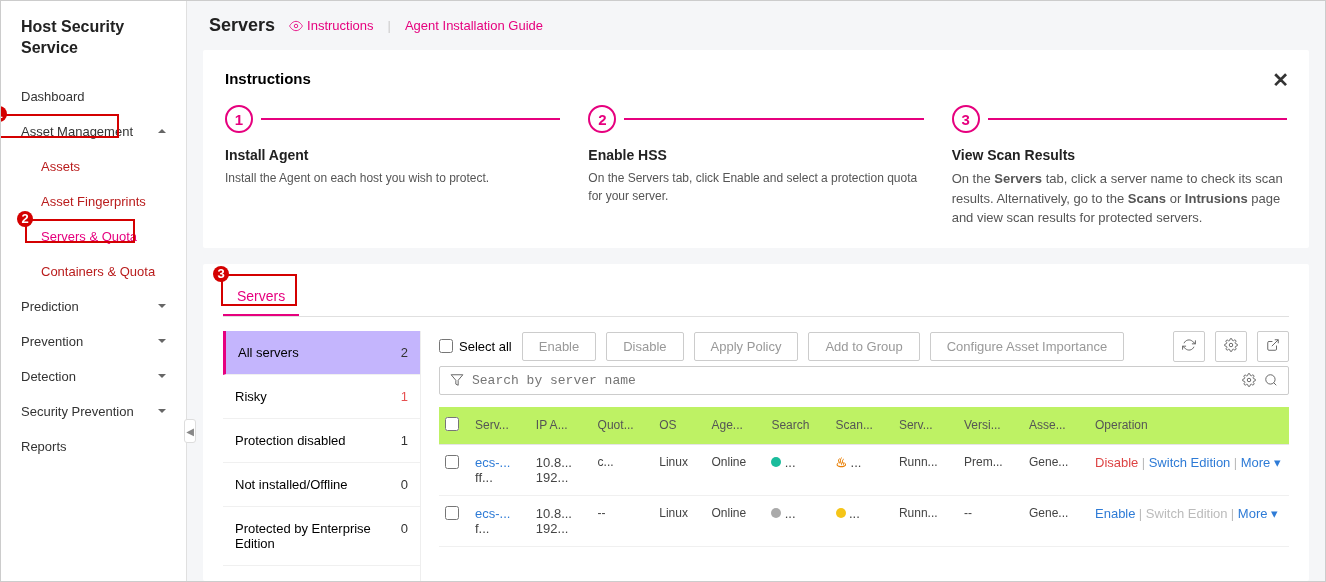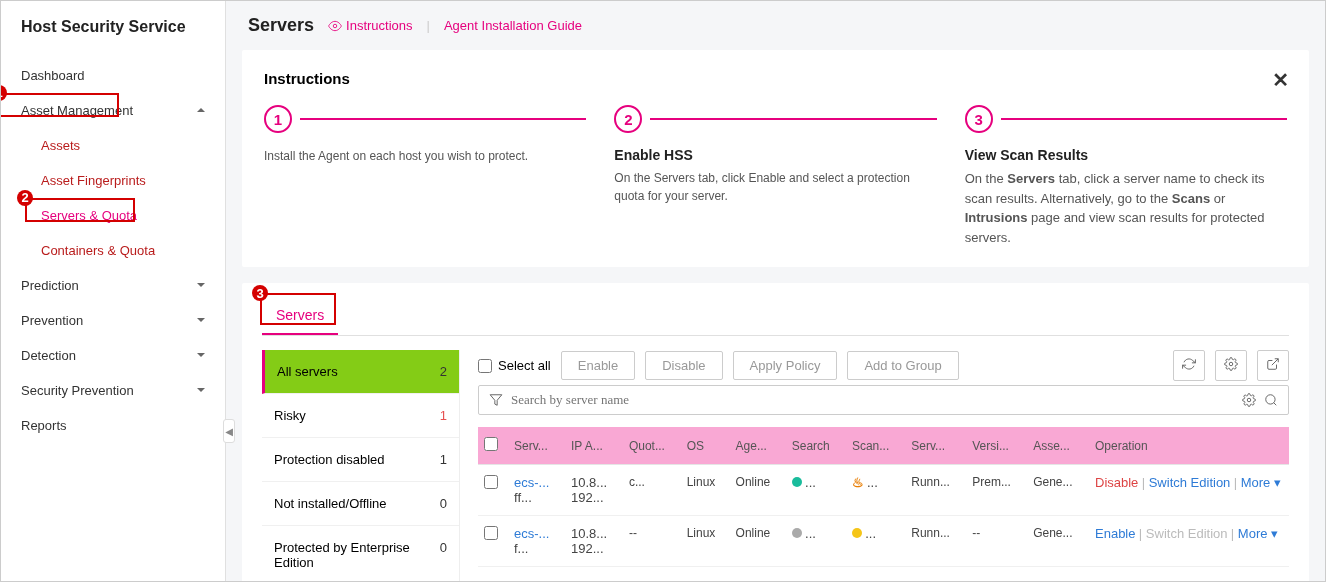--- a/index.html
+++ b/index.html
@@ -1,18 +1,18 @@
 <!DOCTYPE html>
 <html><head>
 <meta charset="utf-8">
 <style>
 * { box-sizing: border-box; margin: 0; padding: 0; font-family: Arial, Helvetica, sans-serif; font-size: 13px; }
 body { width: 1326px; height: 582px; display: flex; border: 1px solid #ccc; background: #fff; overflow: hidden; }
 
-.sidebar { width: 225px; background: #fff; border-right: 1px solid #e0e0e0; padding: 16px 0; position: relative; }
+.sidebar { width: 186px; background: #fff; border-right: 1px solid #e0e0e0; padding: 16px 0; position: relative; }
 .sidebar .brand { padding: 0 20px 20px; font-size: 16px; font-weight: bold; color: #222; line-height: 1.3; }
 .sidebar .nav-item { padding: 10px 20px; color: #333; cursor: pointer; display: flex; justify-content: space-between; align-items: center; }
 .sidebar .nav-item.sub { padding-left: 40px; color: #b91c1c; font-size: 13px; }
 .sidebar .nav-item.active { color: #e6007e; }
 .sidebar .chev { width: 0; height: 0; border-left: 4px solid transparent; border-right: 4px solid transparent; }
 .sidebar .chev.down { border-top: 4px solid #666; }
 .sidebar .chev.up { border-bottom: 4px solid #666; }
 .sidebar .toggler { position: absolute; right: -10px; top: 418px; width: 12px; height: 24px; border: 1px solid #ddd; border-radius: 3px; background: #fff; display: flex; align-items: center; justify-content: center; font-size: 10px; color: #888; }
 
 .red-box { border: 2px solid #d40000; position: absolute; pointer-events: none; }
@@ -37,36 +37,36 @@
 .step p { font-size: 12px; color: #555; line-height: 1.5; }
 
 .tabs-card { margin-top: 16px; flex: 1; display: flex; flex-direction: column; padding: 14px 20px 0 20px; position: relative; }
 .tabs-row { border-bottom: 1px solid #e0e0e0; display: flex; }
 .tab { padding: 10px 14px; color: #e6007e; border-bottom: 2px solid #e6007e; cursor: pointer; font-size: 14px; }
 
 .content-row { display: flex; gap: 18px; margin-top: 14px; flex: 1; overflow: hidden; }
 
 .filters-panel { width: 198px; border-right: 1px solid #eee; }
 .filter-item { display: flex; justify-content: space-between; padding: 14px 12px; border-bottom: 1px solid #f0f0f0; cursor: pointer; }
-.filter-item.active { border-left: 3px solid #e6007e; background: #84cc16; }
+.filter-item.active { border-left: 3px solid #e6007e; background: #c4b5fd; }
 .filter-item .count { color: #333; }
 .filter-item .count.red { color: #e65050; }
 
 .list-area { flex: 1; display: flex; flex-direction: column; }
 .toolbar { display: flex; align-items: center; gap: 10px; margin-bottom: 4px; }
 .toolbar .chk-wrap { display: flex; align-items: center; gap: 6px; }
 .btn { padding: 6px 16px; border: 1px solid #ccc; background: #fff; border-radius: 2px; color: #999; cursor: pointer; }
 .btn.icon { padding: 6px 8px; color: #555; }
 .toolbar .spacer { flex: 1; }
 
 .search-row { display: flex; align-items: center; border: 1px solid #ccc; border-radius: 2px; padding: 6px 10px; margin-bottom: 12px; gap: 8px; }
-.search-row input { flex: 1; border: none; outline: none; color: #888; font-family: Liberation Serif, serif; }
+.search-row input { flex: 1; border: none; outline: none; color: #888; font-family: Liberation Mono, monospace; }
 
 .tbl { width: 100%; border-collapse: collapse; }
-.tbl th { background: #f9a8d4; text-align: left; padding: 10px 6px; font-weight: normal; color: #555; font-size: 12px; border-bottom: 1px solid #e5e5e5; white-space: nowrap; overflow: hidden; text-overflow: ellipsis; margin-left: 36px; }
+.tbl th { background: #bef264; text-align: left; padding: 10px 6px; font-weight: normal; color: #555; font-size: 12px; border-bottom: 1px solid #e5e5e5; white-space: nowrap; overflow: hidden; text-overflow: ellipsis; margin-left: 36px; }
 .tbl td { padding: 10px 6px; font-size: 12px; color: #444; border-bottom: 1px solid #f0f0f0; white-space: nowrap; overflow: hidden; text-overflow: ellipsis; vertical-align: top; }
 .tbl .link { color: #2e7bd6; cursor: pointer; }
 .tbl .danger { color: #d44; cursor: pointer; }
 .tbl .muted { color: #bbb; }
 .dot { display: inline-block; width: 10px; height: 10px; border-radius: 50%; }
 .dot.green { background: #1abc9c; }
 .dot.gray { background: #aaa; }
 .dot.yellow { background: #f5c518; }
 .ox { color: #e87e04; font-weight: bold; }
 
@@ -149,20 +149,21 @@
 
   <div class="card instructions-card">
     <span class="close">✕</span>
     <h2>Instructions</h2>
     <div class="steps">
       <div class="step">
         <div class="step-head">
             <div class="step-num">1</div>
             <div class="step-line"></div>
           </div>
+        <h3>Install Agent</h3>
         <p>Install the Agent on each host you wish to protect.</p>
       </div>
       <div class="step">
         <div class="step-head">
             <div class="step-num">2</div>
             <div class="step-line"></div>
           </div>
         <h3>Enable HSS</h3>
         <p>On the Servers tab, click Enable and select a protection quota for your server.</p>
       </div>
@@ -213,20 +214,21 @@
       <div class="list-area">
         <div class="toolbar">
           <label class="chk-wrap">
             <input type="checkbox" style="">
             <span>Select all</span>
           </label>
           <button class="btn">Enable</button>
           <button class="btn">Disable</button>
           <button class="btn">Apply Policy</button>
           <button class="btn">Add to Group</button>
+          <button class="btn">Configure Asset Importance</button>
           <div class="spacer"></div>
           <button class="btn icon"><svg class="icon-svg" viewBox="0 0 24 24">
                 <path d="M23 4v6h-6M1 20v-6h6M3.5 9a9 9 0 0 1 14.8-3L23 10M1 14l4.7 4a9 9 0 0 0 14.8-3"></path>
               </svg></button>
           <button class="btn icon"><svg class="icon-svg" viewBox="0 0 24 24">
                 <circle cx="12" cy="12" r="3"></circle>
                 <path d="M19.4 15a1.6 1.6 0 0 0 .3 1.8l.1.1a2 2 0 1 1-2.8 2.8l-.1-.1a1.6 1.6 0 0 0-1.8-.3 1.6 1.6 0 0 0-1 1.5V21a2 2 0 0 1-4 0v-.1a1.6 1.6 0 0 0-1-1.5 1.6 1.6 0 0 0-1.8.3l-.1.1a2 2 0 1 1-2.8-2.8l.1-.1a1.6 1.6 0 0 0 .3-1.8 1.6 1.6 0 0 0-1.5-1H3a2 2 0 0 1 0-4h.1a1.6 1.6 0 0 0 1.5-1 1.6 1.6 0 0 0-.3-1.8l-.1-.1a2 2 0 1 1 2.8-2.8l.1.1a1.6 1.6 0 0 0 1.8.3H9a1.6 1.6 0 0 0 1-1.5V3a2 2 0 0 1 4 0v.1a1.6 1.6 0 0 0 1 1.5 1.6 1.6 0 0 0 1.8-.3l.1-.1a2 2 0 1 1 2.8 2.8l-.1.1a1.6 1.6 0 0 0-.3 1.8V9a1.6 1.6 0 0 0 1.5 1H21a2 2 0 0 1 0 4h-.1a1.6 1.6 0 0 0-1.5 1z"></path>
               </svg></button>
           <button class="btn icon"><svg class="icon-svg" viewBox="0 0 24 24">
                 <path d="M15 3h6v6M10 14L21 3M18 13v6a2 2 0 0 1-2 2H5a2 2 0 0 1-2-2V8a2 2 0 0 1 2-2h6"></path>

